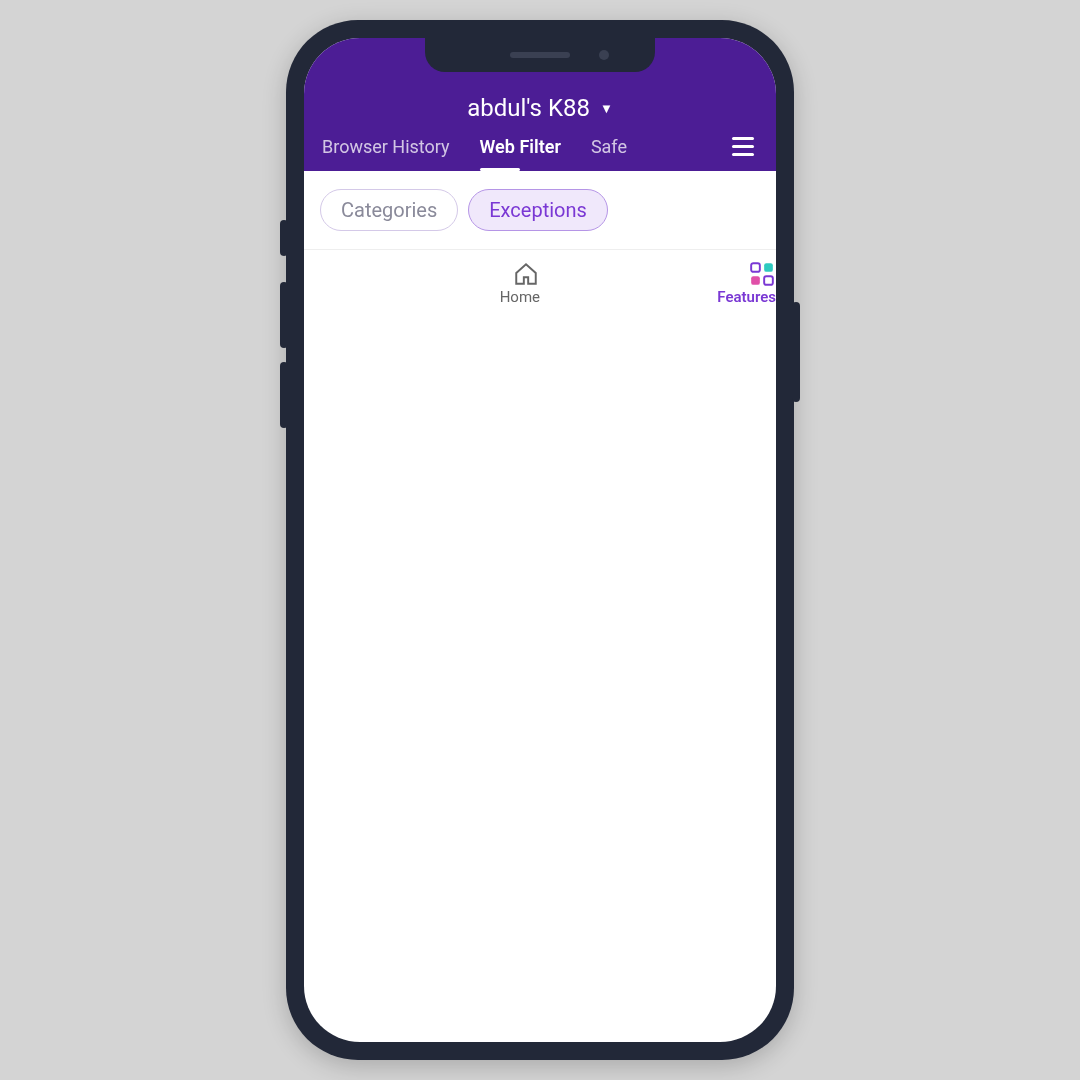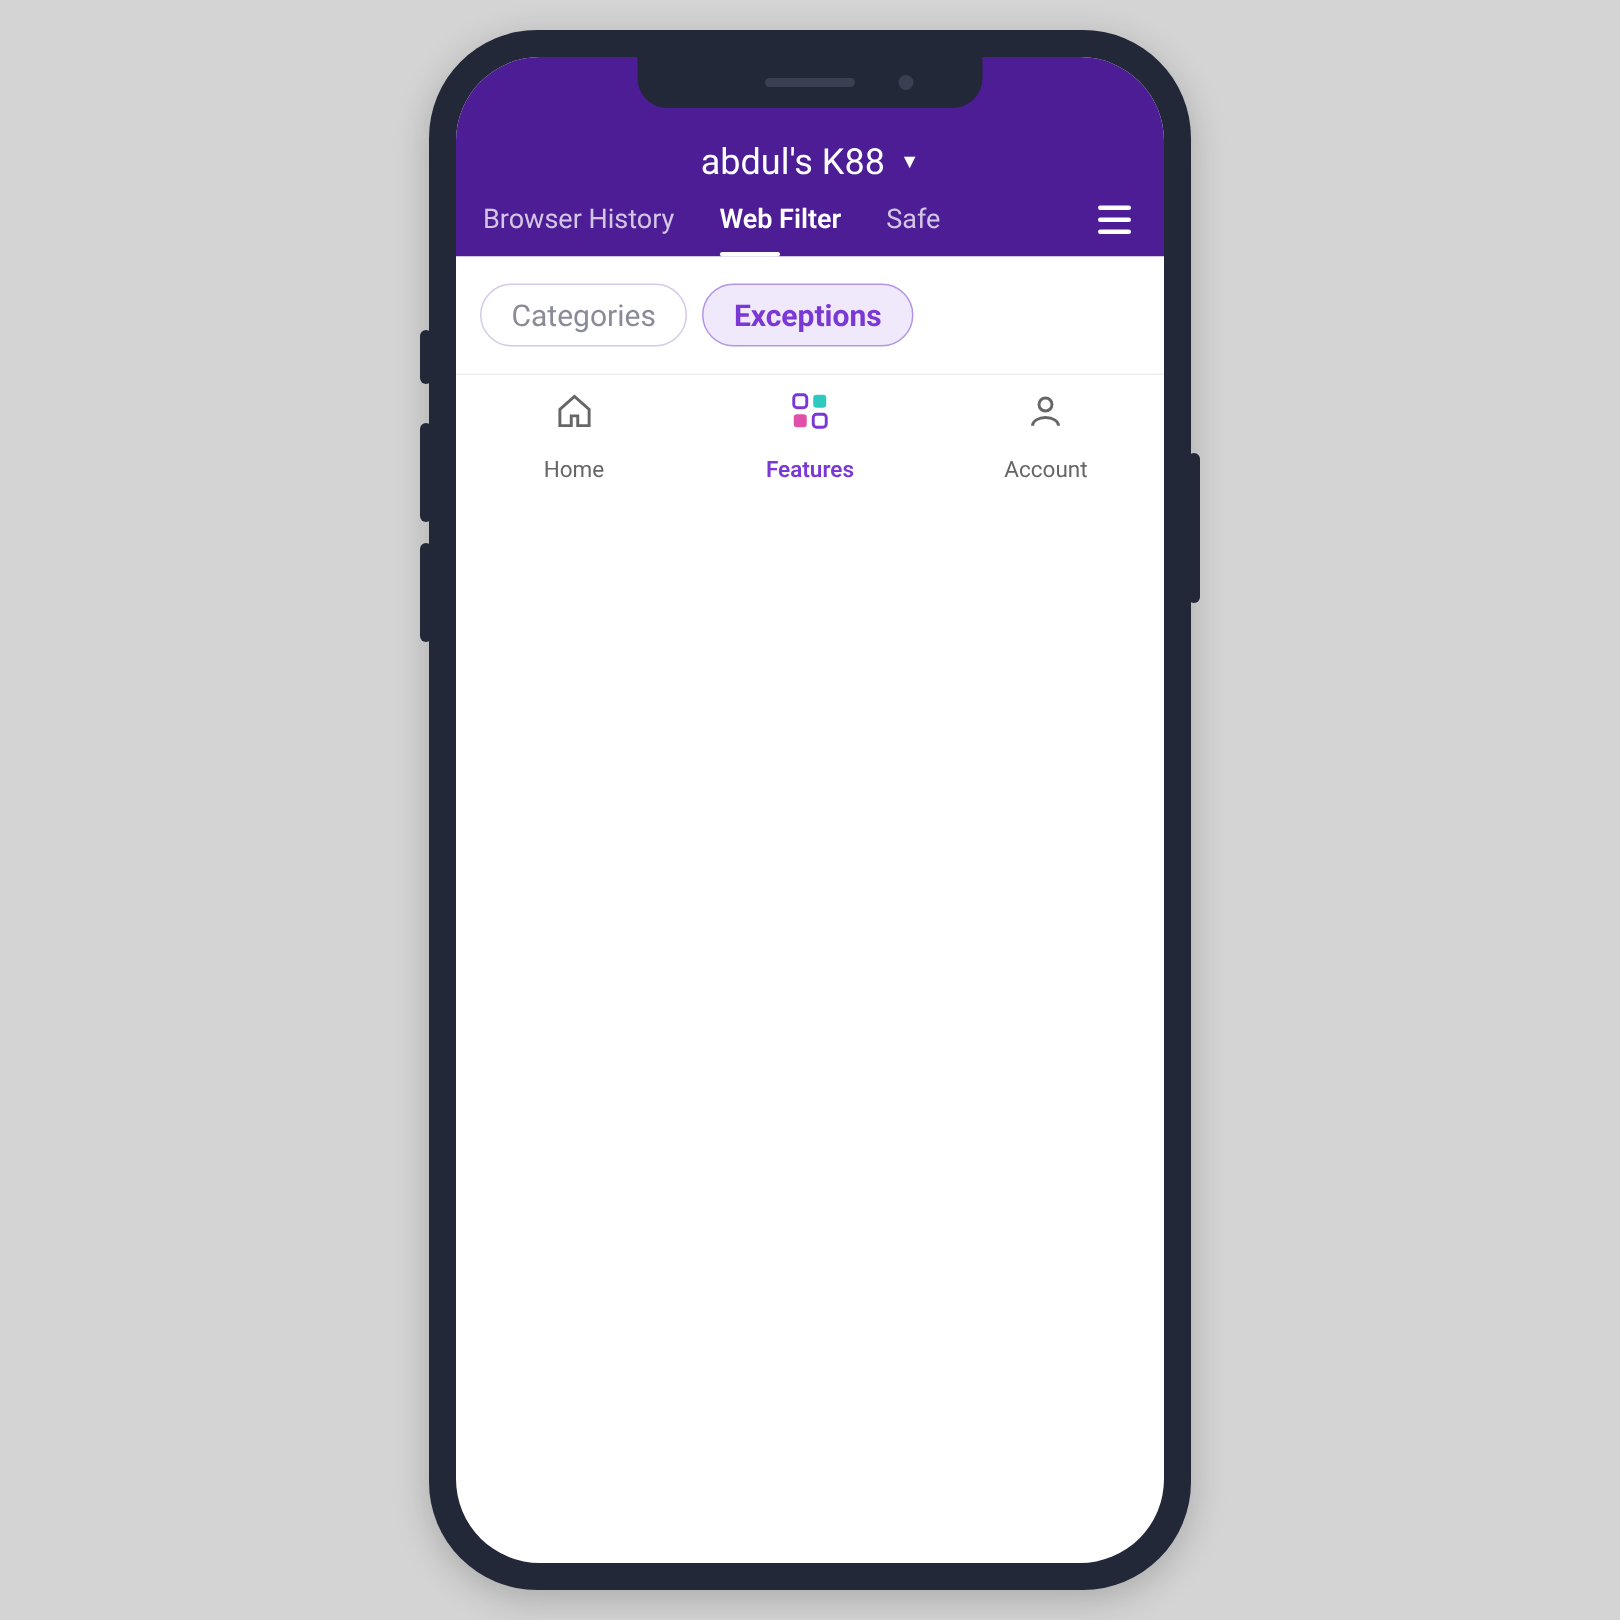--- a/index.html
+++ b/index.html
@@ -146,21 +146,21 @@
     border-radius: 999px;
     font-size: 20px;
     border: 1.5px solid #d4c9e8;
     color: #8a8a9a;
     background: #fff;
   }
   .pill.selected {
     background: #f0e8fb;
     border-color: #b595e6;
     color: #7a38d4;
-    font-weight: 700;
+    font-weight: 400;
   }
 
   .content {
     flex: 1;
     background: #fbfbfc;
     display: flex;
     flex-direction: column;
     align-items: center;
     justify-content: center;
     padding-bottom: 60px;
@@ -230,22 +230,22 @@
   .bottom-nav {
     display: flex;
     background: #fff;
     border-top: 1px solid #eee;
     padding: 10px 0 20px;
   }
   .nav-item {
     flex: 1;
     display: flex;
     flex-direction: column;
-    align-items: center;
-    gap: 16px;
+    align-items: flex-end;
+    gap: 0;
     color: #666;
     font-size: 15px;
   }
   .nav-item.active {
     color: #7a38d4;
     font-weight: 600;
   }
   .nav-icon {
     width: 28px;
     height: 28px;
@@ -317,25 +317,16 @@
         <div class="nav-icon">
           <svg viewBox="0 0 24 24">
             <rect x="2" y="2" width="8" height="8" rx="2" fill="none" stroke="#7a38d4" stroke-width="1.8"></rect>
             <rect x="14" y="2" width="8" height="8" rx="2" fill="#2ecac0"></rect>
             <rect x="2" y="14" width="8" height="8" rx="2" fill="#e04fa8"></rect>
             <rect x="14" y="14" width="8" height="8" rx="2" fill="none" stroke="#7a38d4" stroke-width="1.8"></rect>
           </svg>
         </div>
         <span>Features</span>
       </div>
-      <div class="nav-item">
-        <div class="nav-icon">
-          <svg viewBox="0 0 24 24" fill="none" stroke="#666" stroke-width="1.8">
-            <circle cx="12" cy="8" r="4"></circle>
-            <path d="M4 21 a8 5 0 0 1 16 0"></path>
-          </svg>
-        </div>
-        <span>Account</span>
-      </div>
     </div>
 
   </div>
 </div>
 
 </body></html>

